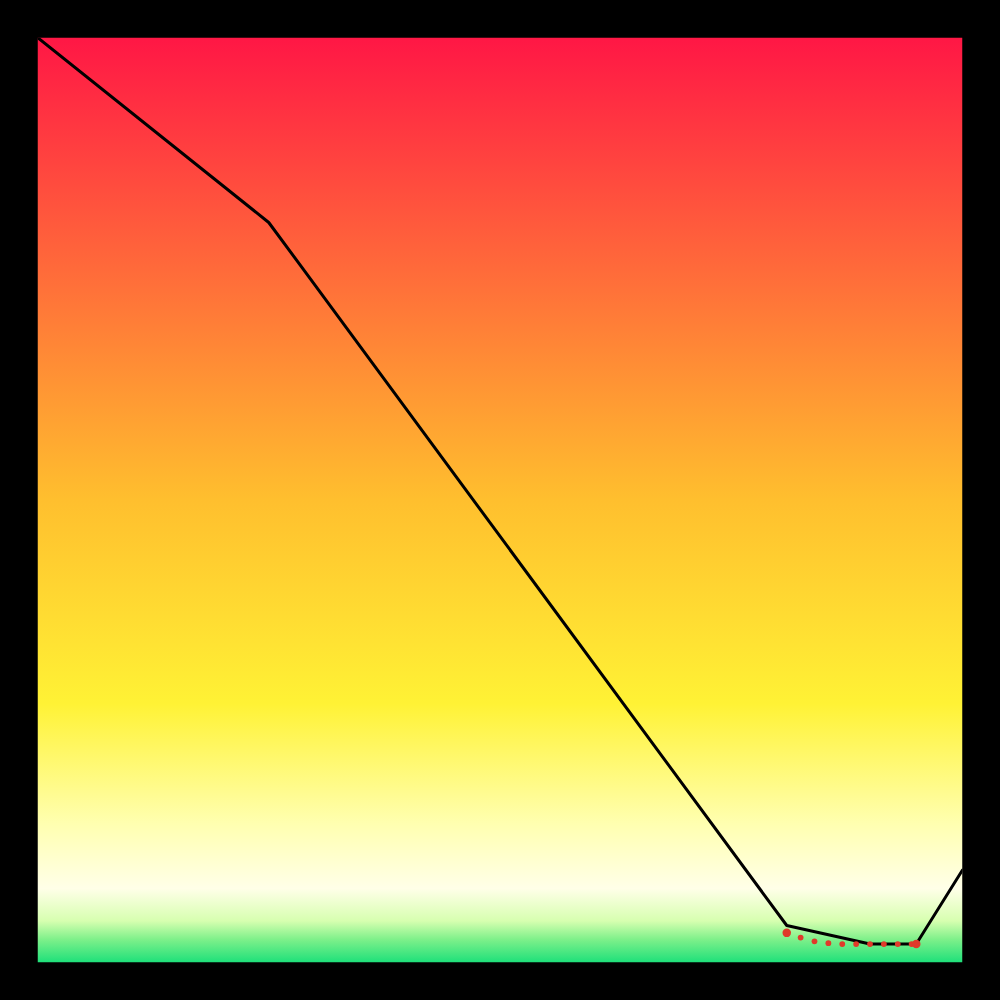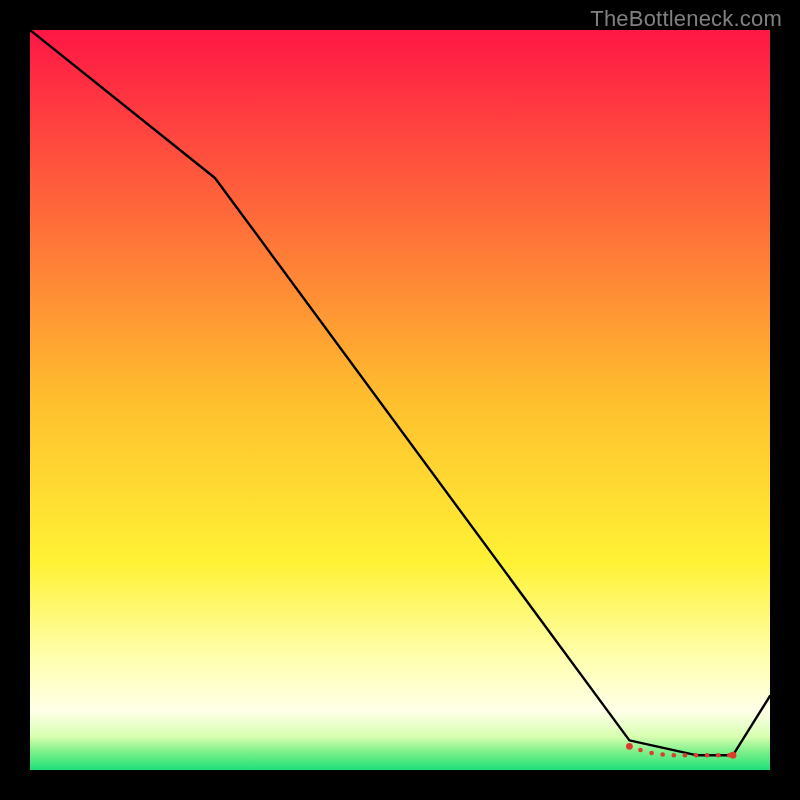--- a/index.html
+++ b/index.html
@@ -35,21 +35,20 @@
   }
   .plot-area svg {
     display: block;
   }
 </style>
 </head>
 <body>
 
 <div class="frame">
 
-  <div class="watermark">TheBottleneck.com</div>
 
   <div class="plot-area">
     <svg id="chart-svg" width="740" height="740" viewBox="0 0 740 740">
       <defs>
         <linearGradient id="bg-grad" x1="0" y1="0" x2="0" y2="1">
             <stop offset="0%" stop-color="#ff1745"></stop>
             <stop offset="25%" stop-color="#ff6a3a"></stop>
             <stop offset="50%" stop-color="#ffbf2e"></stop>
             <stop offset="72%" stop-color="#fff235"></stop>
             <stop offset="85%" stop-color="#ffffb0"></stop>

